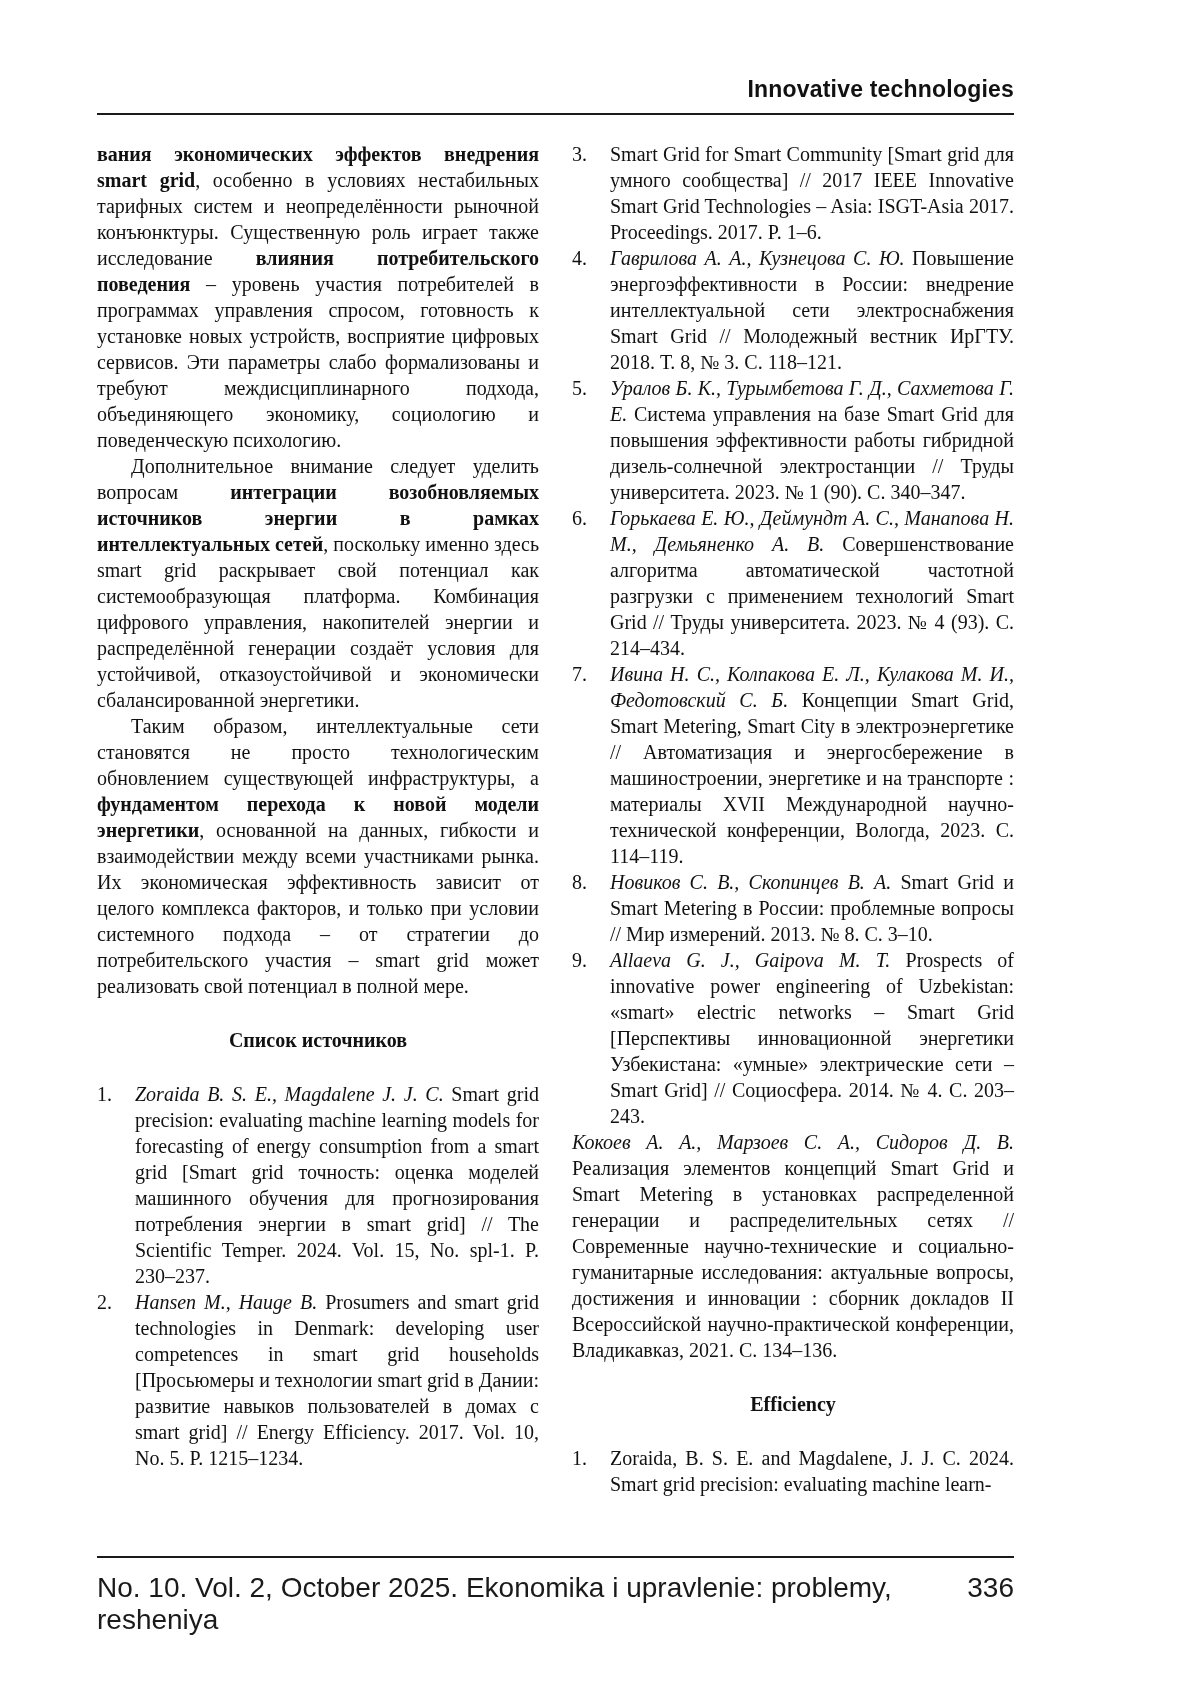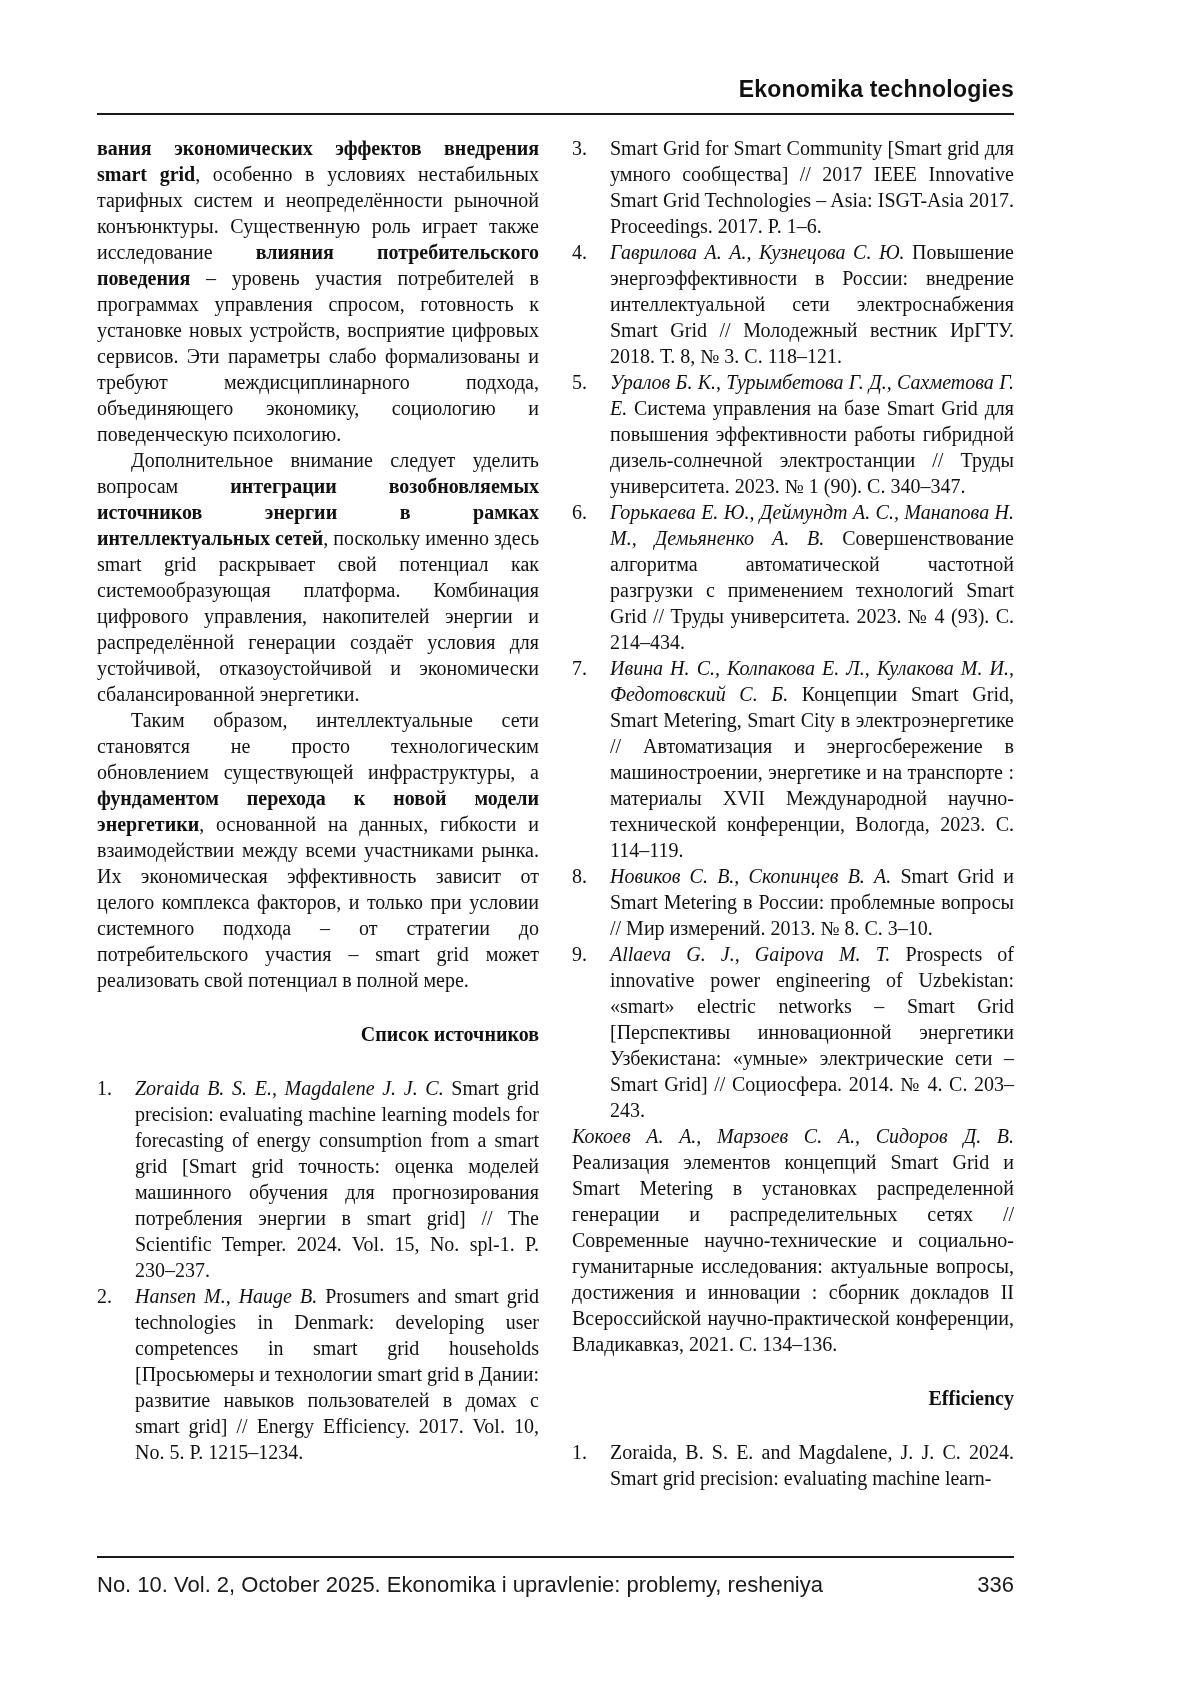--- a/index.html
+++ b/index.html
@@ -27,73 +27,73 @@
     padding-bottom: 10px;
   }
   .rule {
     border: none;
     border-top: 2px solid #1a1a1a;
     height: 0;
     margin: 0;
   }
 
   .columns {
-    margin-top: 20px;
+    margin-top: 26px;
     display: flex;
     gap: 33px;
   }
   .col {
     flex: 1 1 0;
     min-width: 0;
     text-align: justify;
     line-height: 26px;
     hyphens: auto;
   }
 
   .para { margin: 0; text-indent: 34px; }
   .para.first { text-indent: 0; }
   .bold { font-weight: bold; }
   .it { font-style: italic; }
 
   .section-heading {
     font-size: 20px;
     font-weight: bold;
-    text-align: right;
+    text-align: center;
     text-indent: 0;
     margin: 28px 0 28px 0;
   }
 
   .ref-list { }
   .ref-item { display: flex; }
   .ref-num { flex: 0 0 38px; }
   .ref-body { flex: 1 1 auto; min-width: 0; }
 
   .footer {
     position: absolute;
     left: 97px;
     right: 186px;
     top: 1556px;
     font-family: "Liberation Sans", sans-serif;
-    font-size: 22px;
+    font-size: 28px;
     color: #1a1a1a;
   }
   .footer-row {
     margin-top: 14px;
     display: flex;
     justify-content: space-between;
     align-items: baseline;
   }
 </style>
 </head>
 <body>
 
 <div class="page">
 
   <header>
-    <div class="header-title">Ekonomika technologies</div>
+    <div class="header-title">Innovative technologies</div>
     <hr class="rule">
   </header>
 
   <main class="columns">
 
     <section class="col">
 
       <p class="para first"><span class="bold">вания экономических эффектов внедрения smart grid</span><span>, особенно в условиях нестабильных тарифных систем и неопределённости рыночной конъюнктуры. Существенную роль играет также исследование </span><span class="bold">влияния потребительского поведения</span><span> – уровень участия потребителей в программах управления спросом, готовность к установке новых устройств, восприятие цифровых сервисов. Эти параметры слабо формализованы и требуют междисциплинарного подхода, объединяющего экономику, социологию и поведенческую психологию.</span></p>
 
       <p class="para"><span>Дополнительное внимание следует уделить вопросам </span><span class="bold">интеграции возобновляемых источников энергии в рамках интеллектуальных сетей</span><span>, поскольку именно здесь smart grid раскрывает свой потенциал как системообразующая платформа. Комбинация цифрового управления, накопителей энергии и распределённой генерации создаёт условия для устойчивой, отказоустойчивой и экономически сбалансированной энергетики.</span></p>

